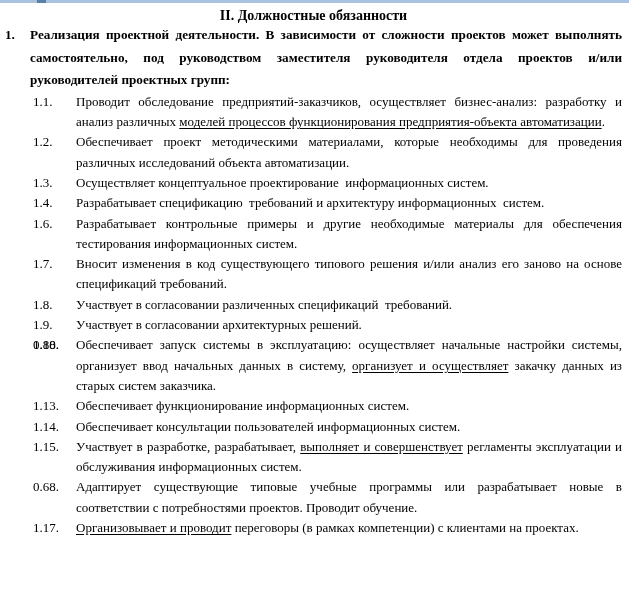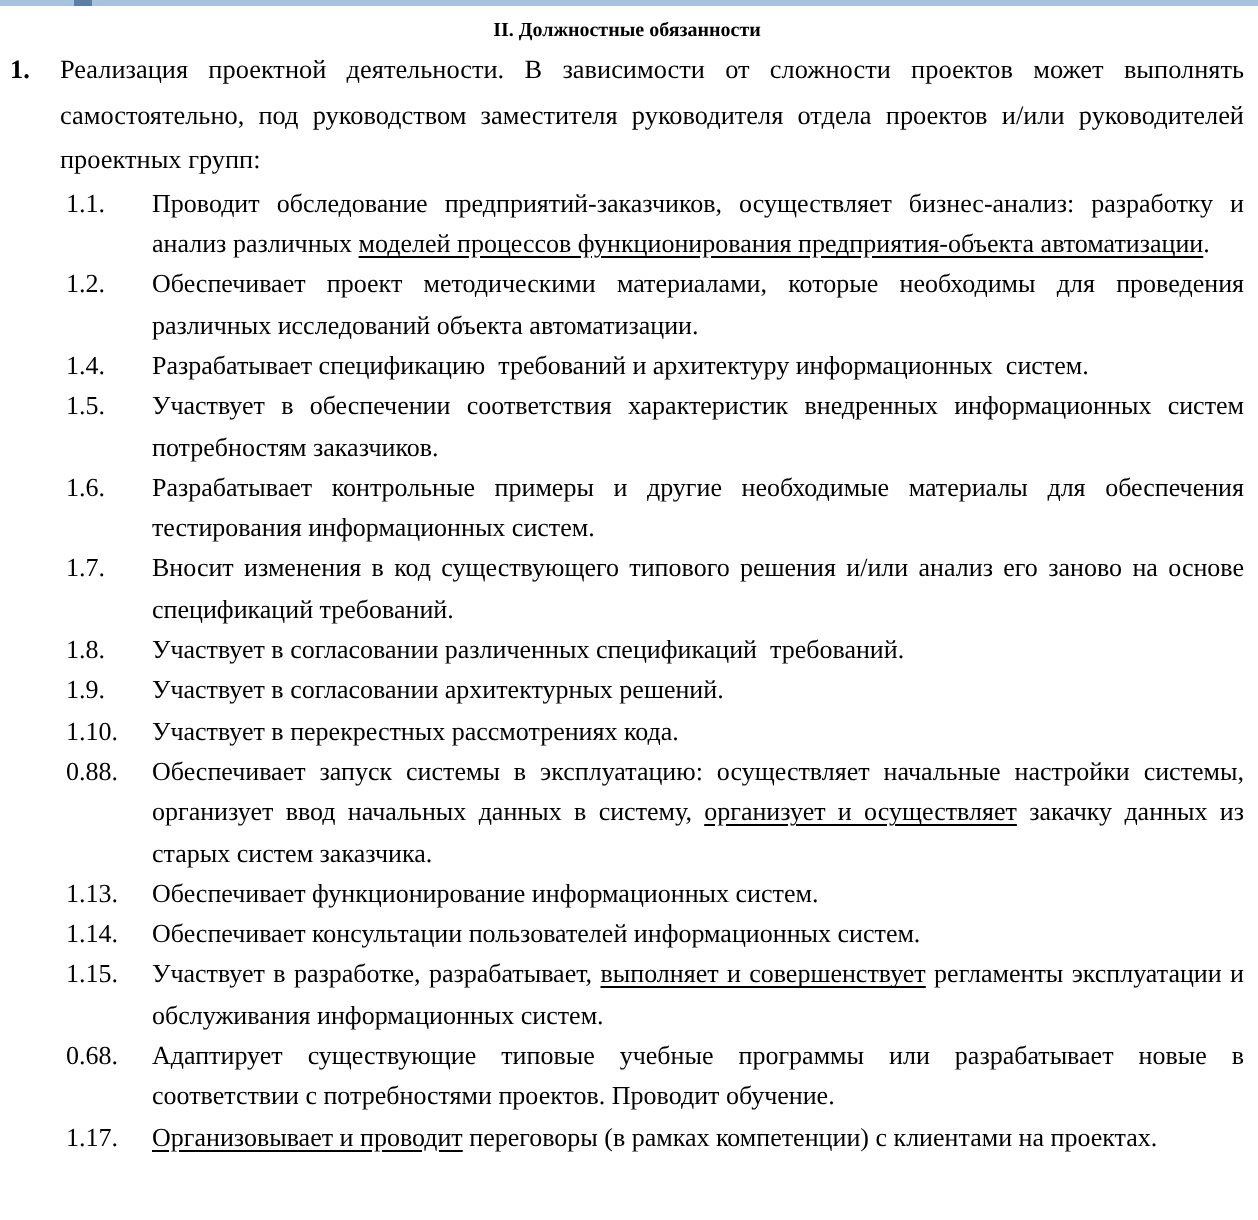--- a/index.html
+++ b/index.html
@@ -22,40 +22,40 @@
     background: var(--strip, #a9c3de);
   }
   .top-strip .thumb {
     position: absolute;
     top: 0; left: 37px;
     width: 9px; height: 3px;
     background: var(--thumb, #5a80a8);
   }
   .title {
     margin: 7px 7px 0 5px;
-    font-size: 10px;
+    font-size: 14px;
     line-height: 17px;
     font-weight: bold;
     text-align: center;
   }
   .main-item {
     position: relative;
     margin: 0;
     padding: 0 7px 0 30px;
   }
   .main-num {
     position: absolute;
     left: 5px; top: 0;
     font-weight: bold;
     font-size: 13.2px;
     line-height: 22.6px;
   }
   .main-text {
     margin: 0;
-    font-weight: normal;
+    font-weight: bold;
     font-size: 13.2px;
     line-height: 22.6px;
     text-align: justify;
     text-align-last: left;
   }
   .sub-list {
     margin: 0;
   }
   .sub-item {
     position: relative;
@@ -103,46 +103,45 @@
 <div class="sub-list">
     <div class="sub-item">
       <span class="sub-num">1.1.</span>
       <span class="sub-text"><span>Проводит обследование предприятий-заказчиков, осуществляет бизнес-анализ: разработку и анализ различных </span><span class="squiggle">моделей процессов функционирования предприятия-объекта автоматизации</span><span>.</span></span>
     </div>
     <div class="sub-item">
       <span class="sub-num">1.2.</span>
       <span class="sub-text"><span>Обеспечивает проект методическими материалами, которые необходимы для проведения различных исследований объекта автоматизации.</span></span>
     </div>
     <div class="sub-item">
+      <span class="sub-num">1.3.</span>
+      <span class="sub-text"><span>Осуществляет концептуальное проектирование  информационных систем.</span></span>
+    </div>
+    <div class="sub-item">
       <span class="sub-num">1.4.</span>
       <span class="sub-text"><span>Разрабатывает спецификацию  требований и архитектуру информационных  систем.</span></span>
-    </div>
-    <div class="sub-item">
-      <span class="sub-num">1.5.</span>
-      <span class="sub-text"><span>Участвует в обеспечении соответствия характеристик внедренных информационных систем потребностям заказчиков.</span></span>
     </div>
     <div class="sub-item">
       <span class="sub-num">1.6.</span>
       <span class="sub-text"><span>Разрабатывает контрольные примеры и другие необходимые материалы для обеспечения тестирования информационных систем.</span></span>
     </div>
     <div class="sub-item">
       <span class="sub-num">1.7.</span>
       <span class="sub-text"><span>Вносит изменения в код существующего типового решения и/или анализ его заново на основе спецификаций требований.</span></span>
     </div>
     <div class="sub-item">
       <span class="sub-num">1.8.</span>
       <span class="sub-text"><span>Участвует в согласовании различенных спецификаций  требований.</span></span>
     </div>
     <div class="sub-item">
       <span class="sub-num">1.9.</span>
       <span class="sub-text"><span>Участвует в согласовании архитектурных решений.</span></span>
     </div>
     <div class="sub-item">
       <span class="sub-num">1.10.</span>
-      <span class="sub-text"><span>Участвует в перекрестных рассмотрениях кода.</span></span>
     </div>
     <div class="sub-item">
       <span class="sub-num">0.88.</span>
       <span class="sub-text"><span>Обеспечивает запуск системы в эксплуатацию: осуществляет начальные настройки системы, организует ввод начальных данных в систему, </span><span class="squiggle">организует и осуществляет</span><span> закачку данных из старых систем заказчика.</span></span>
     </div>
     <div class="sub-item">
       <span class="sub-num">1.13.</span>
       <span class="sub-text"><span>Обеспечивает функционирование информационных систем.</span></span>
     </div>
     <div class="sub-item">

